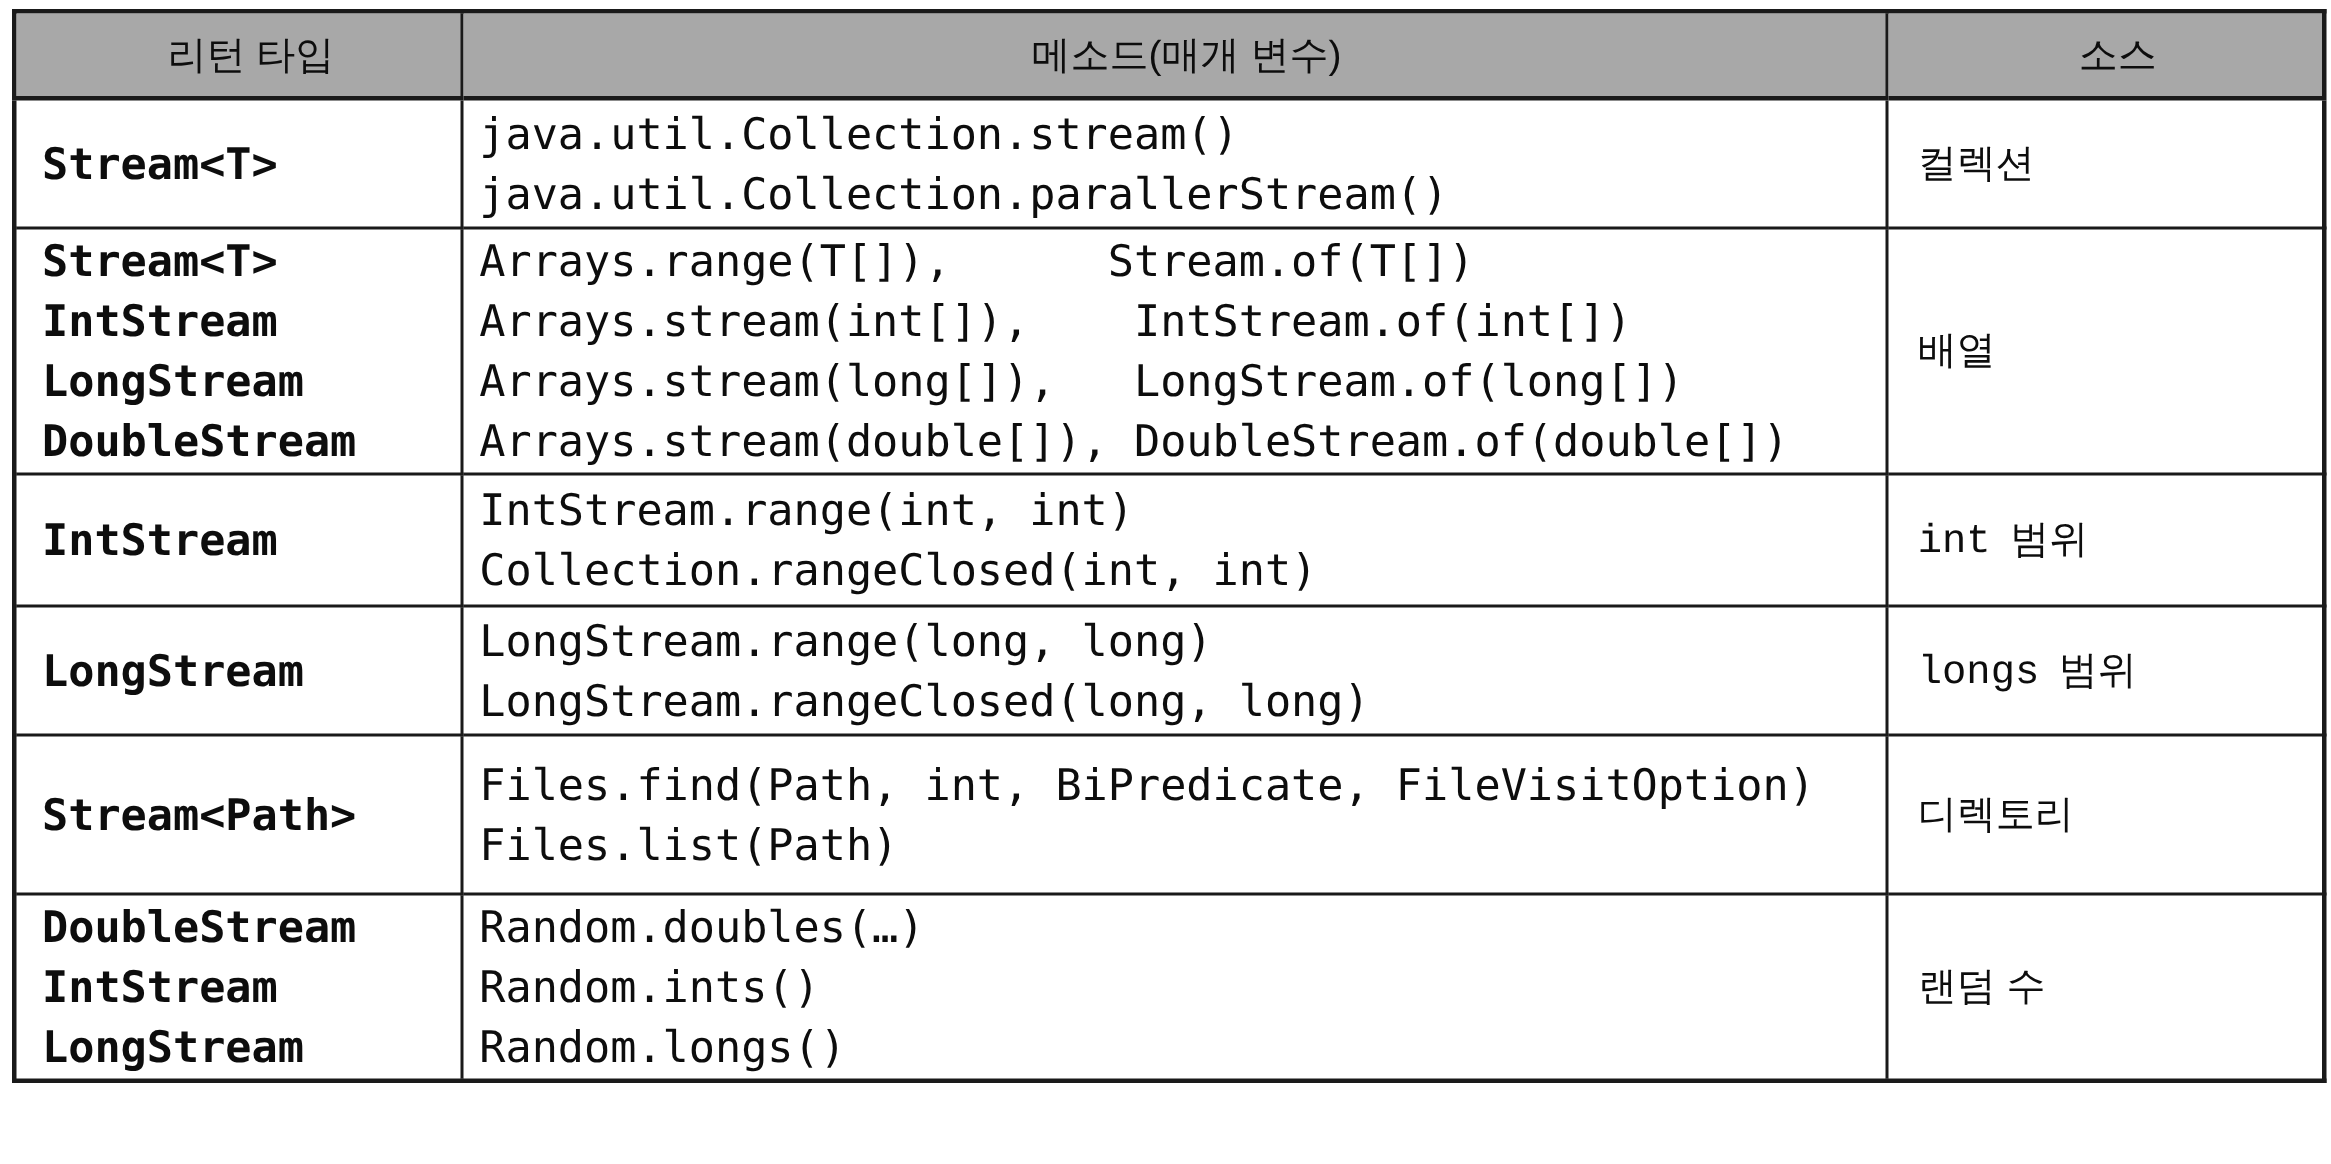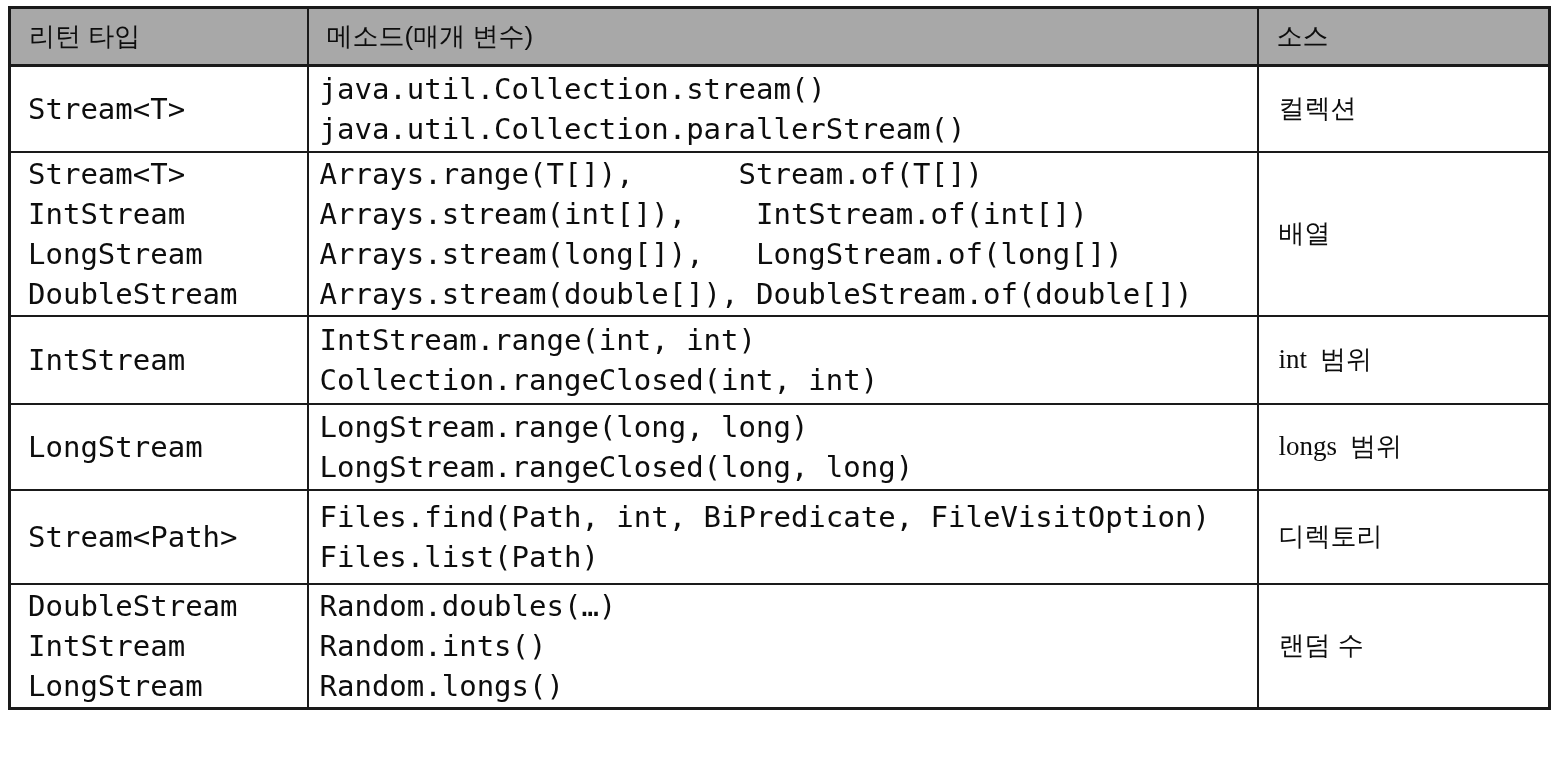--- a/index.html
+++ b/index.html
@@ -31,45 +31,46 @@
     vertical-align: middle;
     color: var(--text);
     overflow: hidden;
   }
   .stream-table { border: 3px solid var(--border); }
   .stream-table tr.header-row th {
     background: var(--header-bg);
     font-family: "Liberation Sans", sans-serif;
     font-size: 26px;
     font-weight: 400;
-    text-align: left;
+    text-align: center;
     padding-left: 18px;
     border-bottom-width: 3px;
   }
   .cell-return {
     font-family: "DejaVu Sans Mono", monospace;
     font-size: 29px;
     padding-left: 17px;
+    font-weight: bold;
   }
   .cell-method {
     font-family: "DejaVu Sans Mono", monospace;
     font-size: 29px;
     padding-left: 11px;
   }
   .cell-source {
     font-family: "Liberation Sans", sans-serif;
     font-size: 26px;
     padding-left: 20px;
   }
   .code-line {
     white-space: pre;
     line-height: 40px;
   }
   .src-code {
-    font-family: Liberation Serif, serif;
+    font-family: Liberation Mono, monospace;
     font-size: 27px;
   }
   .src-code:not(:empty) { margin-right: 13px; }
 </style>
 </head>
 <body>
 
 <table class="stream-table">
   <colgroup>
     <col style="width:298px">
@@ -134,21 +135,21 @@
     </td>
     <td class="cell-method">
       <div class="code-line">LongStream.range(long, long)</div>
       <div class="code-line">LongStream.rangeClosed(long, long)</div>
     </td>
     <td class="cell-source">
       <span class="src-code">longs</span><span>범위</span>
     </td>
   </tr>
 
-  <tr style="height:94px">
+  <tr style="height:106px">
     <td class="cell-return">
       <div class="code-line">Stream&lt;Path&gt;</div>
     </td>
     <td class="cell-method">
       <div class="code-line">Files.find(Path, int, BiPredicate, FileVisitOption)</div>
       <div class="code-line">Files.list(Path)</div>
     </td>
     <td class="cell-source">
       <span class="src-code"></span><span>디렉토리</span>
     </td>

